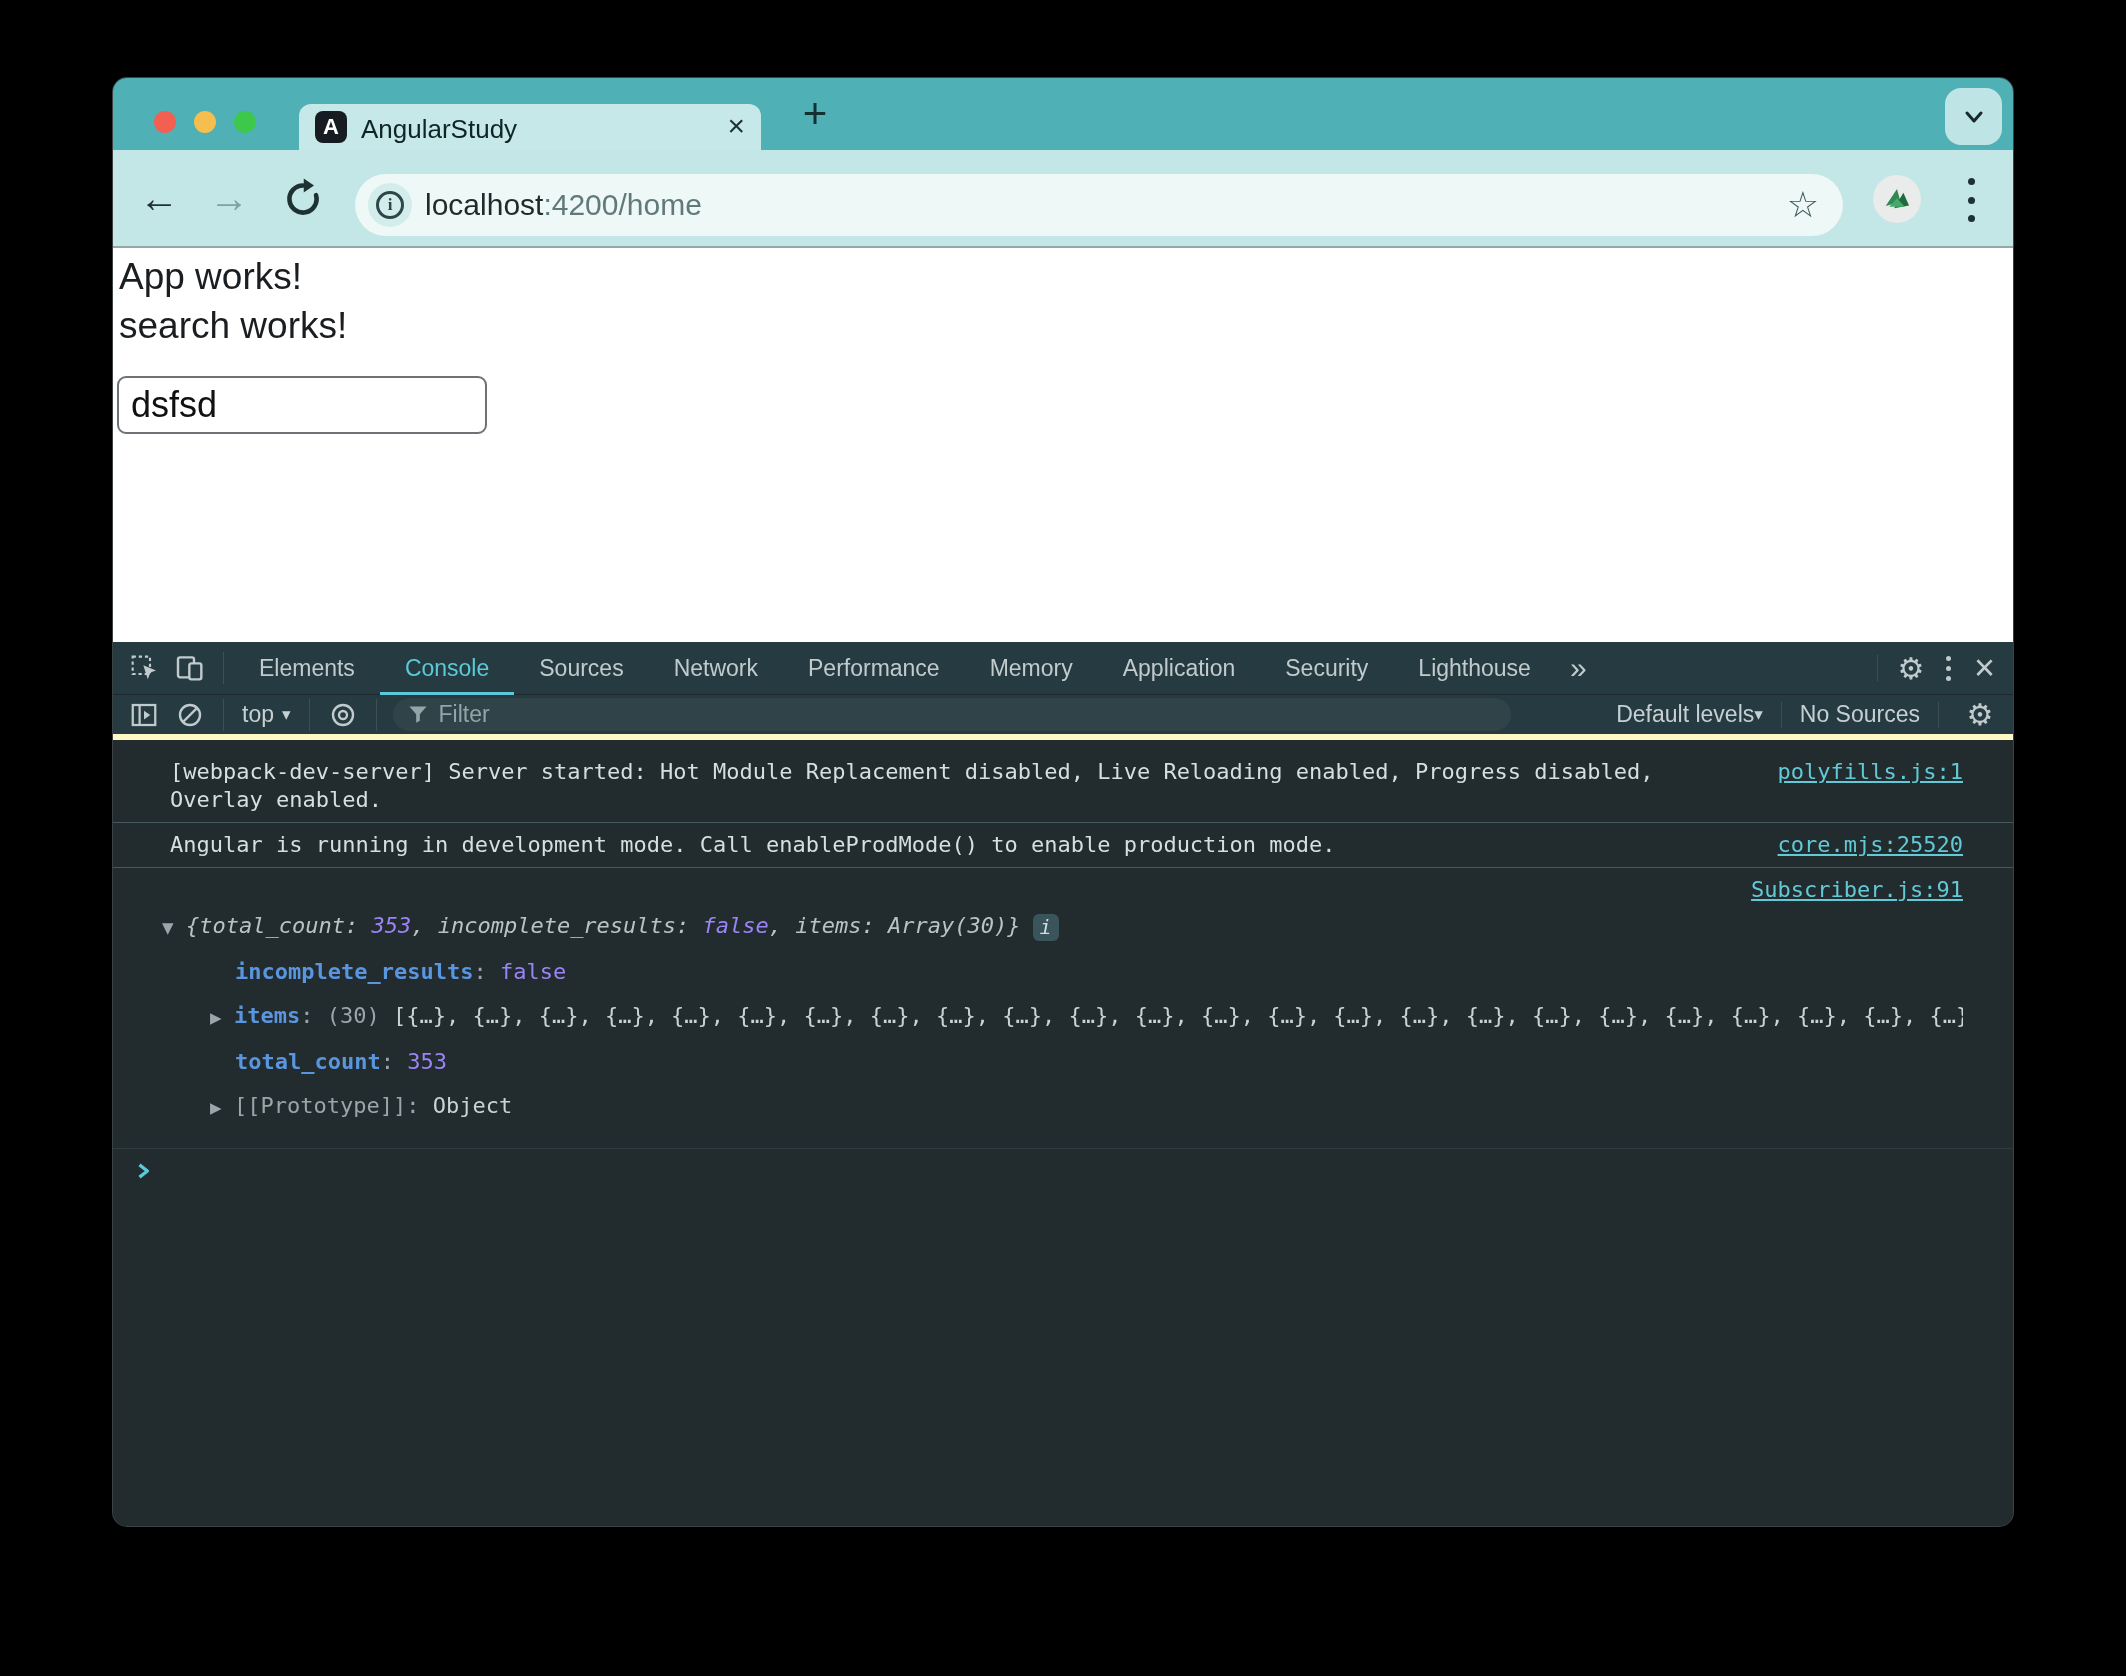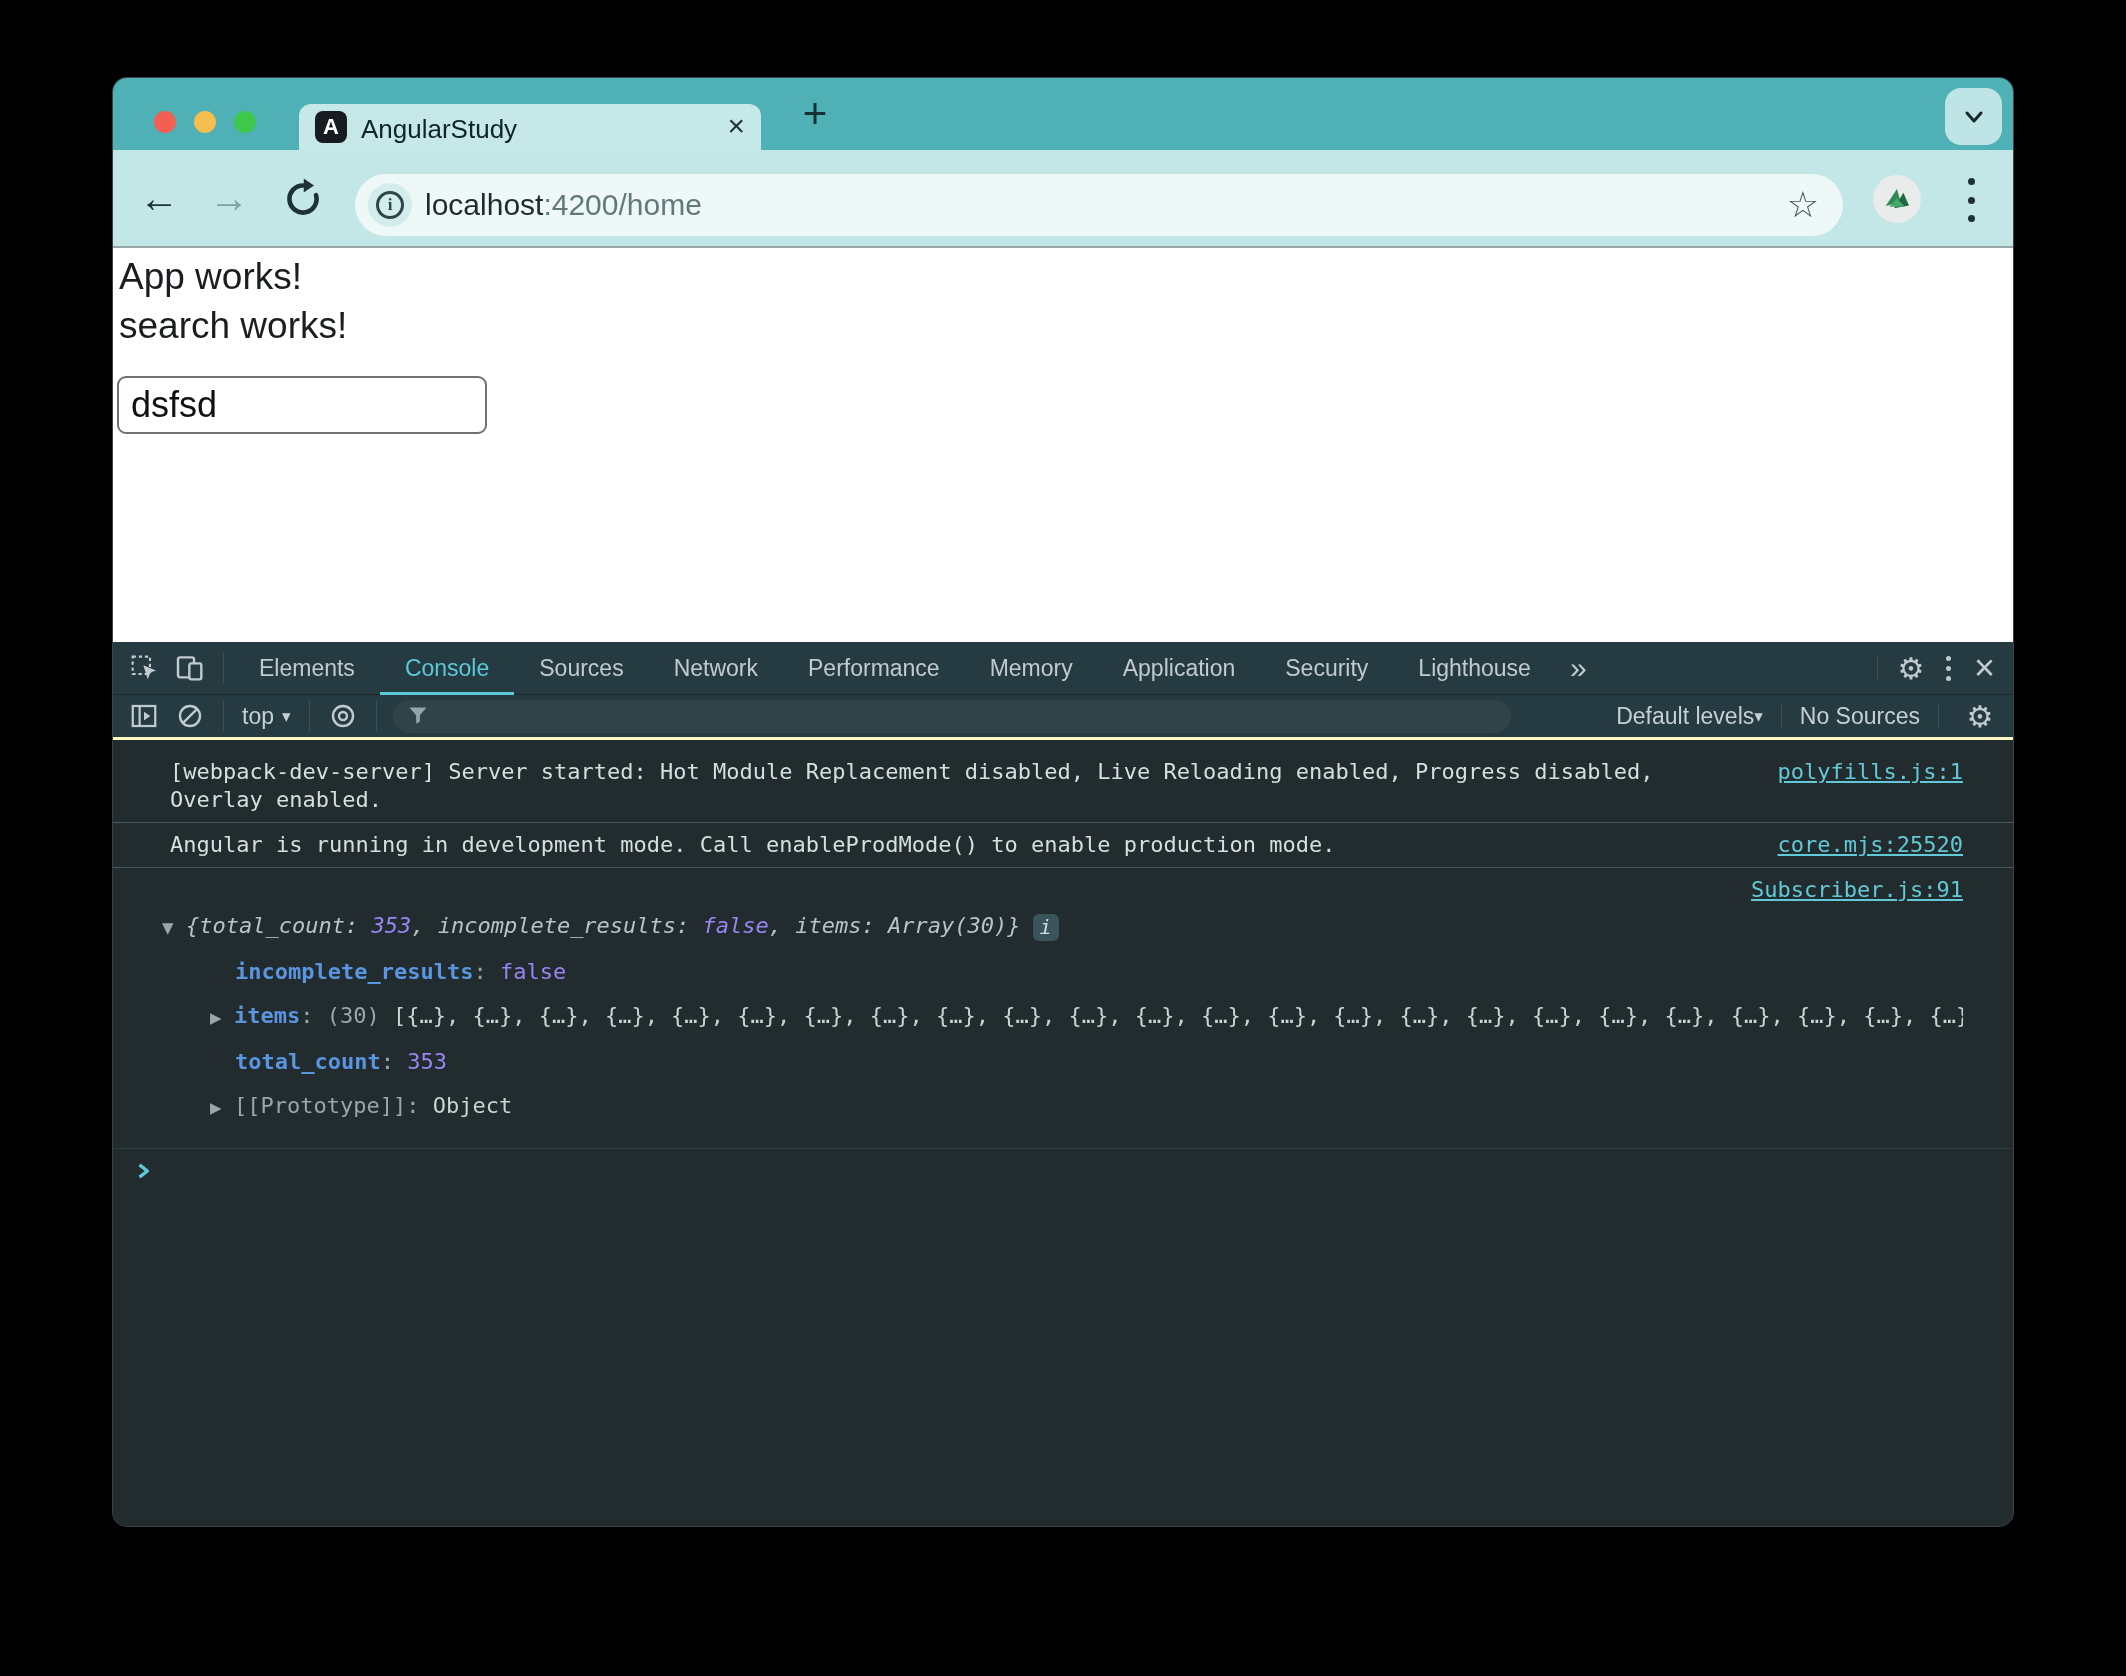--- a/index.html
+++ b/index.html
@@ -54,21 +54,21 @@
   .pline2 { position:absolute; left:6px; top:57px; font-size:37px; }
   .pinput { position:absolute; left:4px; top:128px; width:370px; height:58px;
             border:2px solid #6E7276; border-radius:9px; font-size:36px; padding:0 12px;
             font-family:"Liberation Sans", sans-serif; color:#111; background:#fff; outline:none; }
 
   
   .devtools { position:relative; height:884px; background:#222B2D; color:#C6D0D2; }
   .dt-tabbar { display:flex; align-items:center; height:53px; background:#263B41;
                border-bottom:1px solid #1C282B; }
   .dt-toolbar { display:flex; align-items:center; height:45px; background:#263B41;
-                border-bottom:3px solid #fef9c3; }
+                border-bottom:6px solid #fef9c3; }
   .vdiv { width:1px; height:32px; background:#3E5054; margin:0 10px; }
   .vdiv.short { height:26px; }
   .iconbtn { width:46px; height:44px; display:flex; align-items:center; justify-content:center; flex:none; }
   .dt-tab { padding:0 25px; font-size:23px; color:#C1CBCD; height:53px; line-height:53px; flex:none; }
   .dt-tab.active { color:#5BC9D8; box-shadow:inset 0 -3px 0 #5BC9D8; }
   .dt-more { font-size:30px; color:#C1CBCD; padding:0 14px; }
   .gear { font-size:30px; color:#C1CBCD; }
   .dt-kebab { display:flex; flex-direction:column; gap:5px; align-items:center; width:30px; }
   .dt-kebab i { width:5px; height:5px; border-radius:50%; background:#C1CBCD; }
   .dt-close { font-size:36px; color:#C1CBCD; padding:0 18px 0 10px; }
@@ -232,20 +232,21 @@
         <svg width="30" height="30" viewBox="0 0 24 24">
           <circle cx="12" cy="12" r="8" fill="none" stroke="#C1CBCD" stroke-width="1.9"></circle>
           <circle cx="12" cy="12" r="3.2" fill="none" stroke="#C1CBCD" stroke-width="1.9"></circle>
         </svg>
       </span>
       <span class="vdiv"></span>
       <div class="filterpill">
         <svg width="22" height="22" viewBox="0 0 18 18">
           <path d="M2 2 h14 l-5.5 6.3 v5.4 l-3 1.7 v-7.1 z" fill="#93A5A8"></path>
         </svg>
+        <input type="text" placeholder="Filter" style="">
       </div>
       <span class="spacer"></span>
       <span class="levels">
         <span>Default levels</span>
         <span class="caret">▾</span>
       </span>
       <span class="vdiv short" style="margin:0 18px"></span>
       <span class="noissues">No Sources</span>
       <span class="vdiv short" style="margin:0 18px"></span>
       <span class="iconbtn" style="margin-right:10px">

